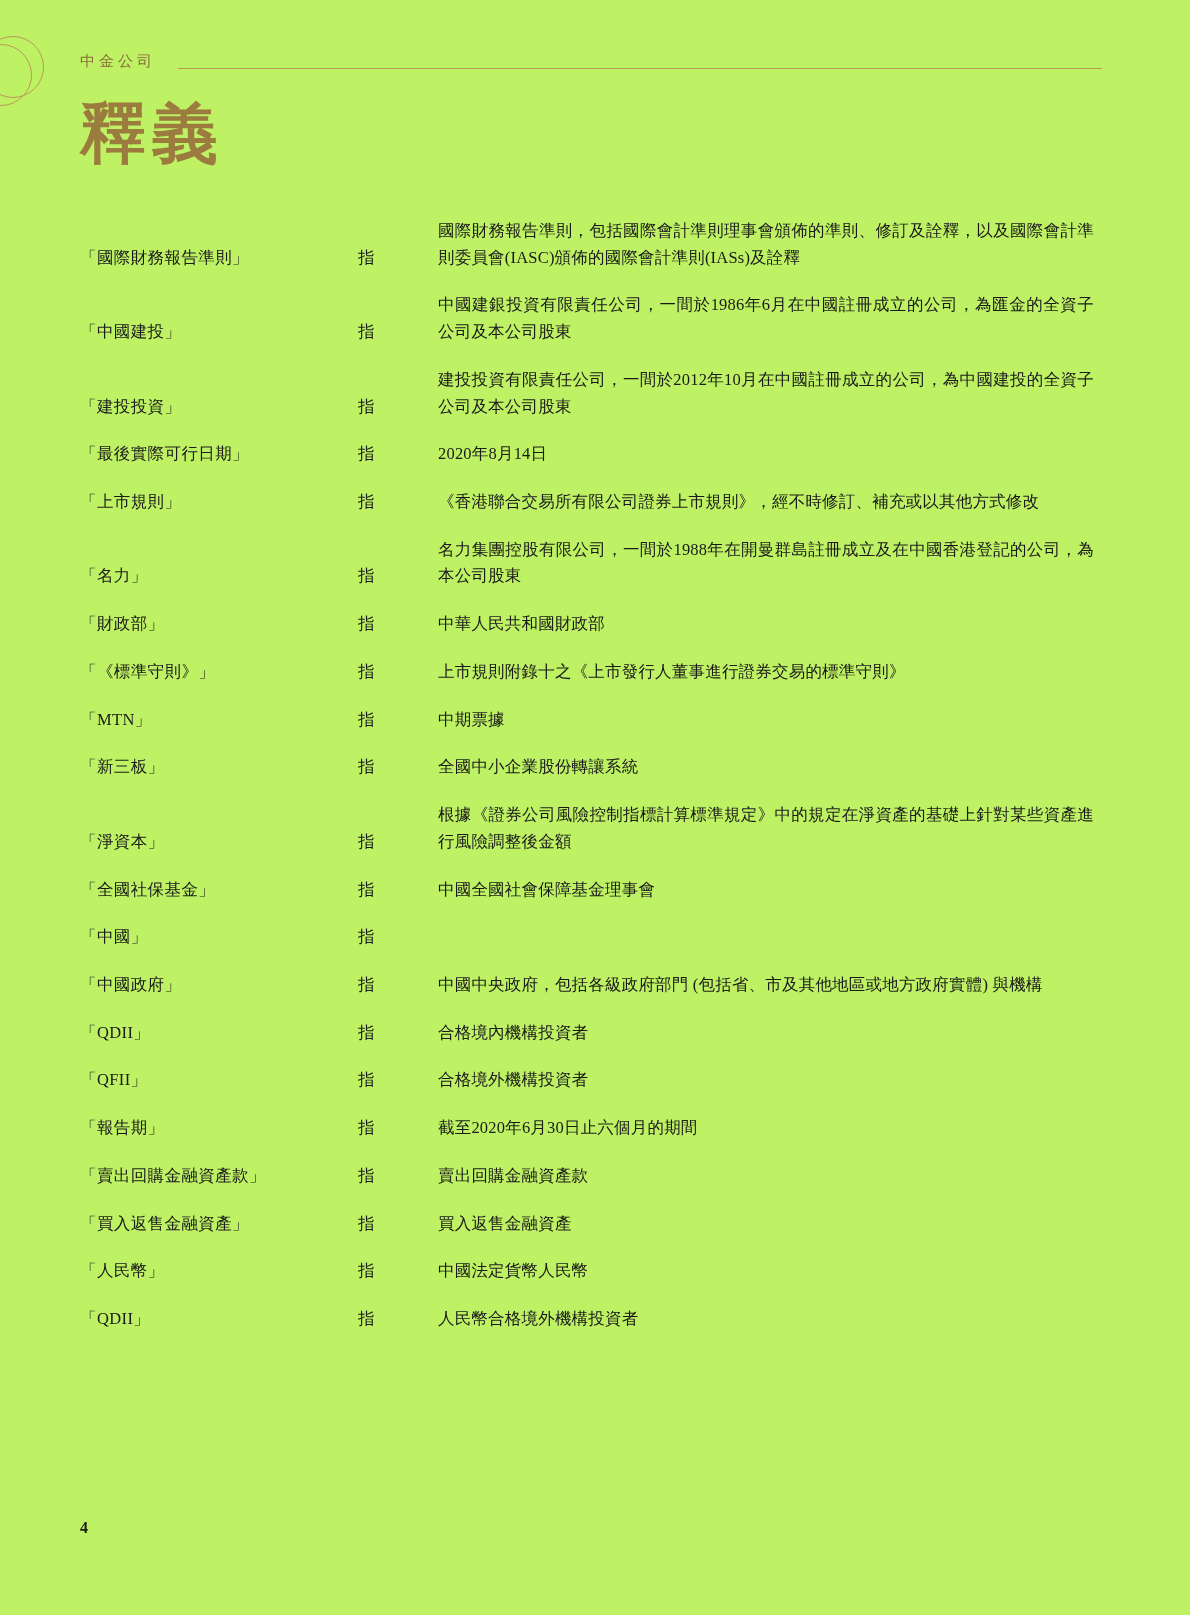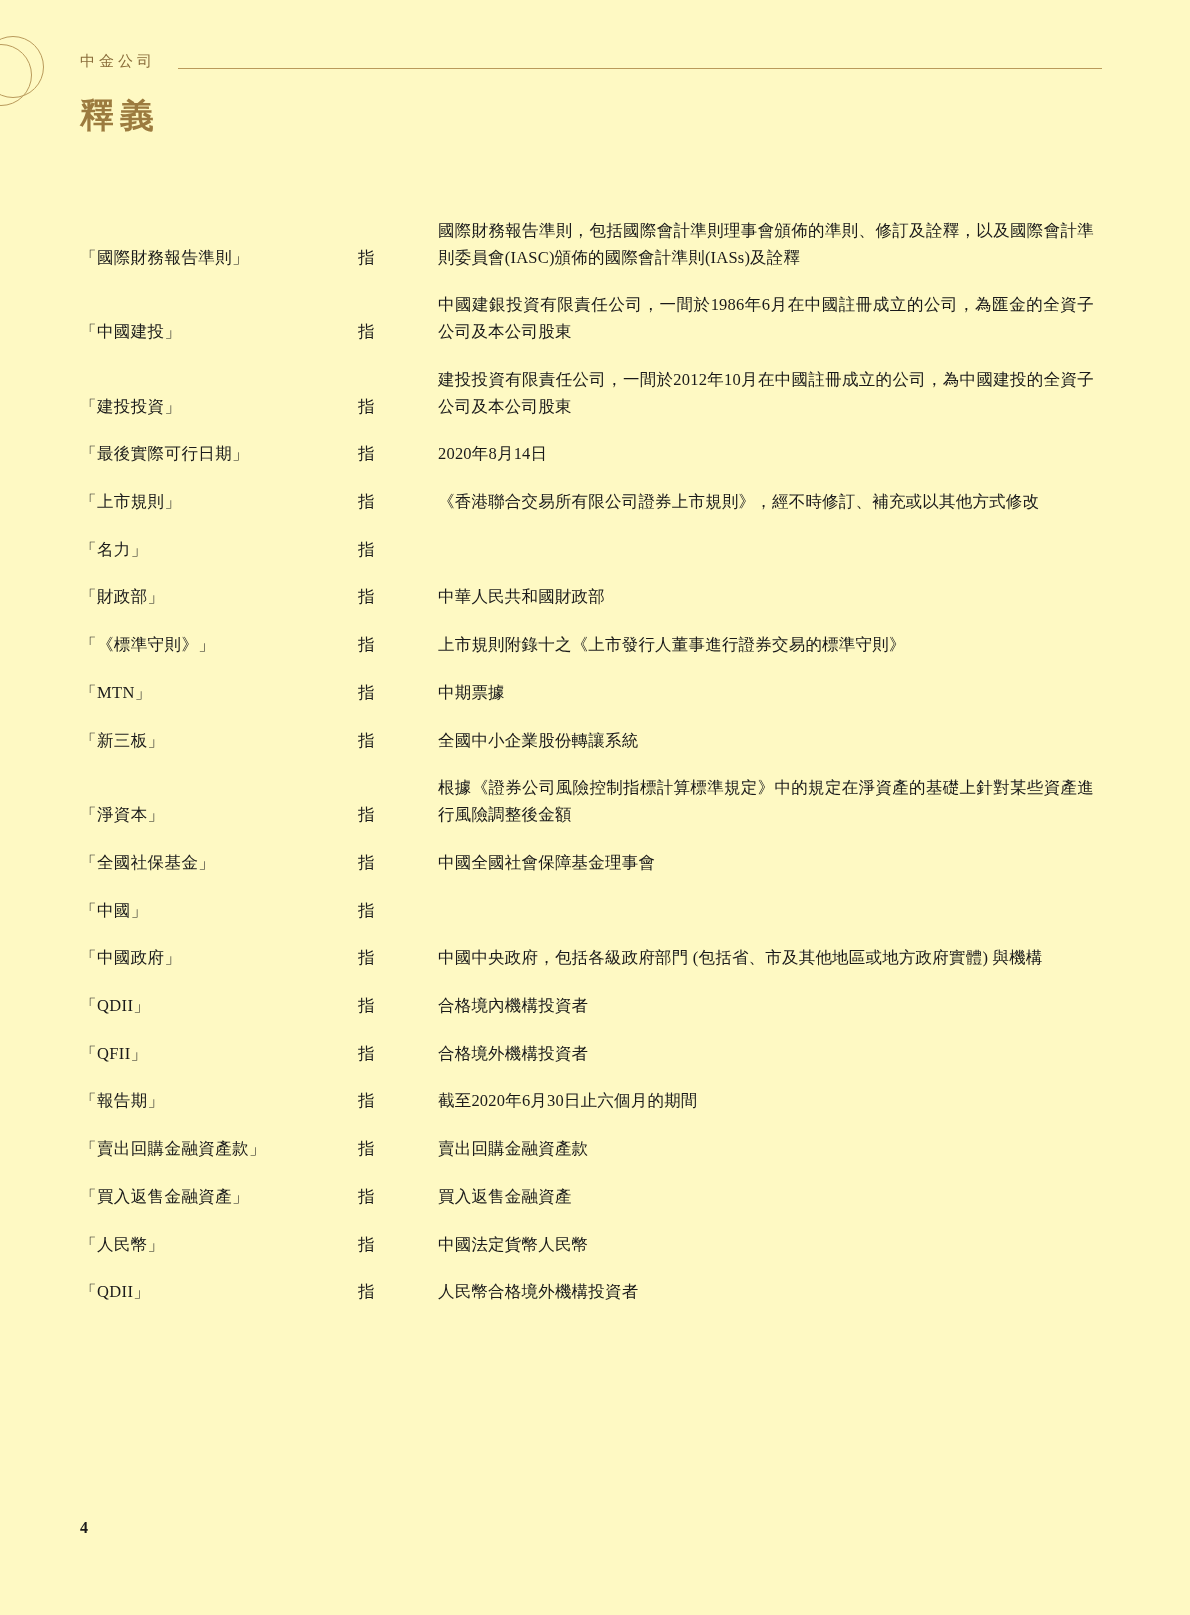--- a/index.html
+++ b/index.html
@@ -8,21 +8,21 @@
     background: #ffffff;
   }
   body {
     font-family: "Liberation Serif", "DejaVu Serif", serif;
     color: #1a1a1a;
   }
   .page {
     position: relative;
     width: 1190px;
     height: 1615px;
-    background: #fef9c3;
+    background: #bef264;
     overflow: hidden;
     box-sizing: border-box;
   }
 
   
   .header {
     position: absolute;
     top: 48px;
     left: 0;
     width: 1190px;
@@ -65,21 +65,21 @@
     right: 88px;
     height: 1px;
     background: #b99a5b;
   }
 
   
   .page-title {
     position: absolute;
     left: 80px;
     top: 96px;
-    font-size: 34px;
+    font-size: 66px;
     line-height: 1.15;
     letter-spacing: 6px;
     color: #9c7b3f;
     font-weight: bold;
     font-family: "Liberation Serif", "DejaVu Serif", serif;
   }
 
   
   .deflist {
     position: absolute;
@@ -163,20 +163,21 @@
         <div class="desc">2020年8月14日</div>
       </div>
       <div class="defrow">
         <div class="term">「上市規則」</div>
         <div class="means">指</div>
         <div class="desc">《香港聯合交易所有限公司證券上市規則》，經不時修訂、補充或以其他方式修改</div>
       </div>
       <div class="defrow">
         <div class="term">「名力」</div>
         <div class="means">指</div>
+        <div class="desc">名力集團控股有限公司，一間於1988年在開曼群島註冊成立及在中國香港登記的公司，為本公司股東</div>
       </div>
       <div class="defrow">
         <div class="term">「財政部」</div>
         <div class="means">指</div>
         <div class="desc">中華人民共和國財政部</div>
       </div>
       <div class="defrow">
         <div class="term">「《標準守則》」</div>
         <div class="means">指</div>
         <div class="desc">上市規則附錄十之《上市發行人董事進行證券交易的標準守則》</div>

